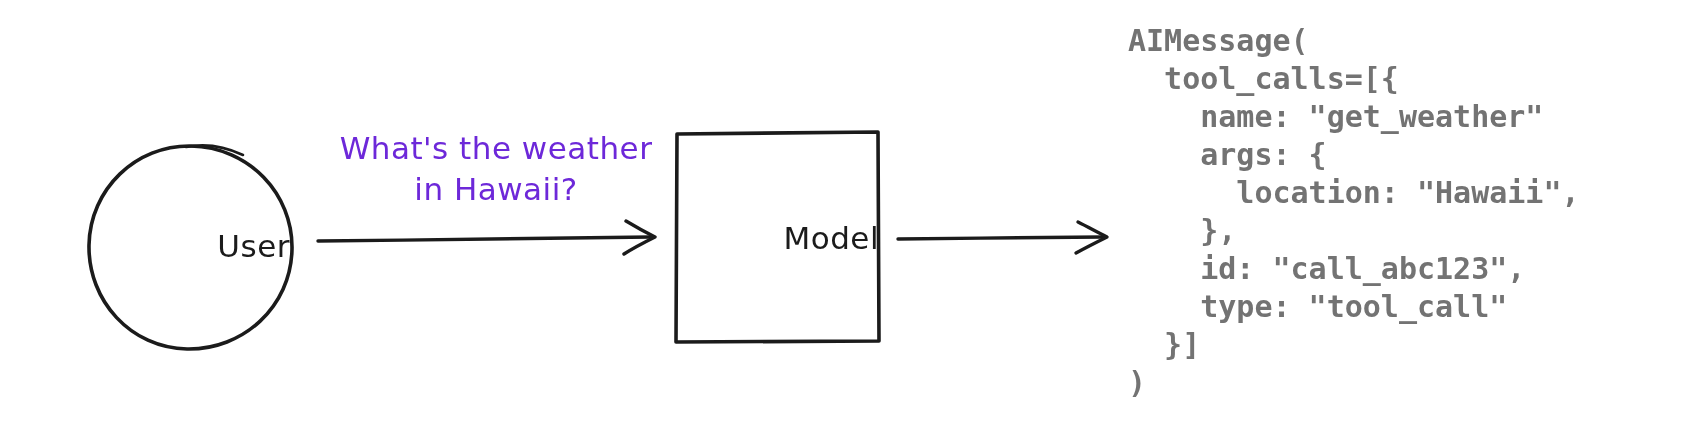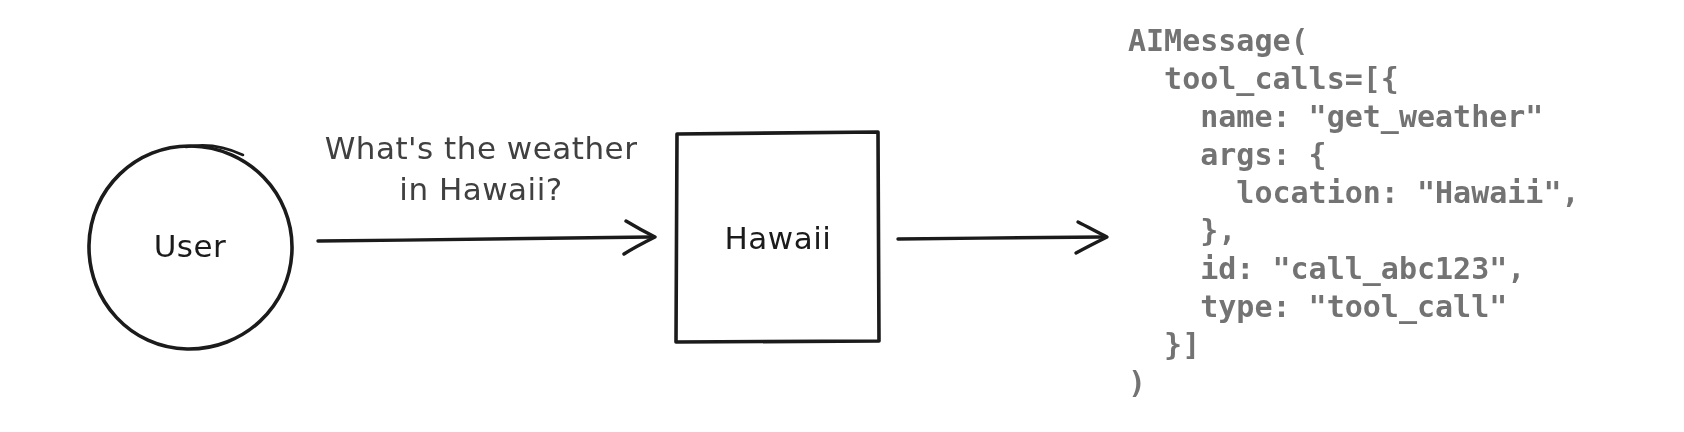--- a/index.html
+++ b/index.html
@@ -14,37 +14,37 @@
     color: #1b1b1b;
   }
   .shapes-layer {
     position: absolute;
     left: 0; top: 0;
     width: 1684px;
     height: 432px;
   }
   .node-label {
     position: absolute;
-    text-align: center;
+    text-align: right;
     font-size: 31px;
     line-height: 36px;
     color: #1b1b1b;
     letter-spacing: 0.5px;
   }
   .user-label  { left: 90px;  top: 228px; width: 200px; }
   .model-label { left: 677px; top: 220px; width: 202px; }
   .edge-label {
     position: absolute;
-    left: 305px;
+    left: 320px;
     top: 128px;
     width: 352px;
     text-align: center;
     font-size: 31px;
     line-height: 41px;
-    color: #404040;
+    color: #6d28d9;
     letter-spacing: 0.5px;
   }
   .edge-label .line { display: block; }
   .code-block {
     position: absolute;
     left: 1128px;
     top: 22px;
     font-family: "DejaVu Sans Mono", monospace;
     font-weight: bold;
     font-size: 30px;
@@ -76,21 +76,21 @@
     </g>
 
     <g stroke="#1b1b1b" stroke-width="3.4" stroke-linecap="round" stroke-linejoin="round">
       <path d="M 898 239 C 965 238 1040 238 1103 237"></path>
       <path d="M 1078 222 C 1088 227 1097 232 1107 237 C 1097 242 1087 247 1076 253"></path>
     </g>
   </svg>
 
   <div class="node-label user-label">User</div>
 
-  <div class="node-label model-label">Hawaii</div>
+  <div class="node-label model-label">Model</div>
 
   <div class="edge-label">
     <span class="line">What's the weather</span>
     <span class="line">in Hawaii?</span>
   </div>
 
   <pre class="code-block">AIMessage(
   tool_calls=[{
     name: "get_weather"
     args: {

